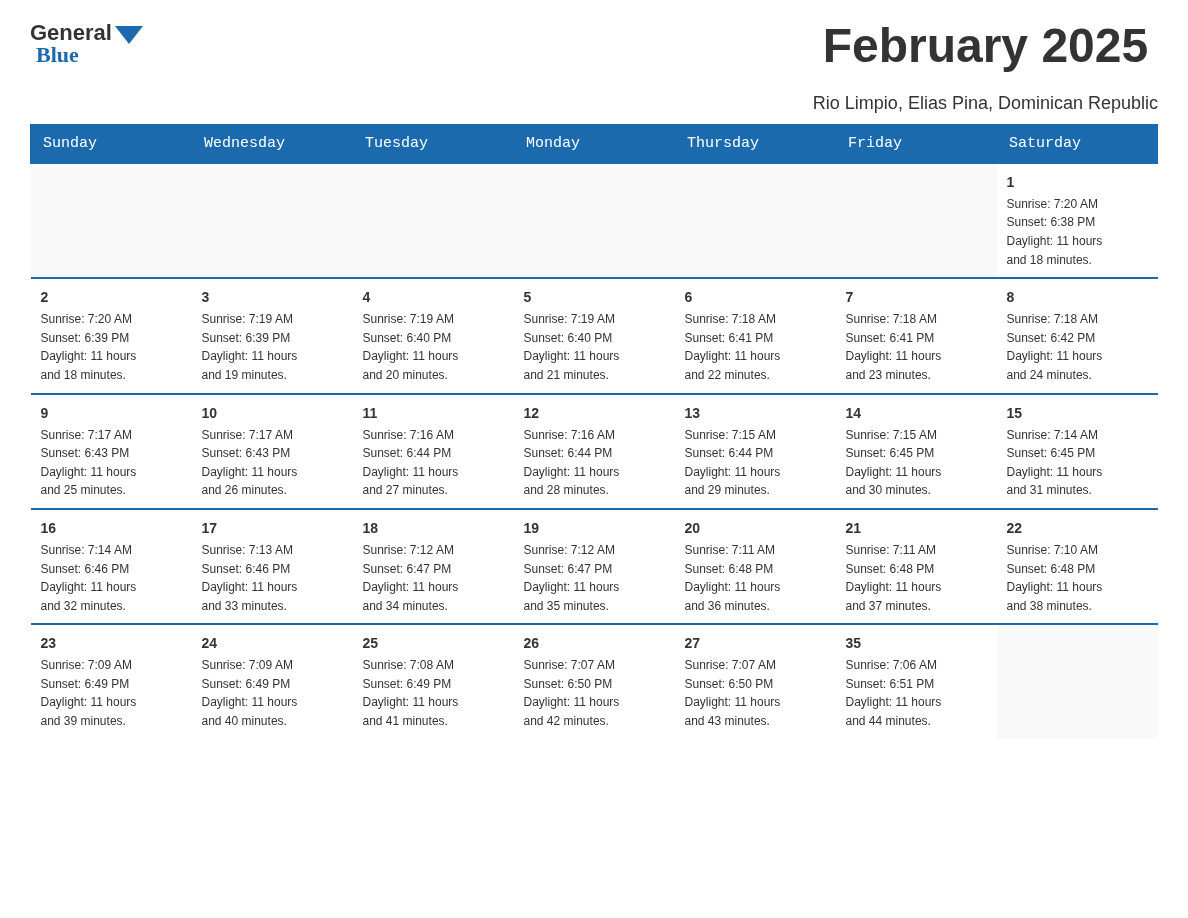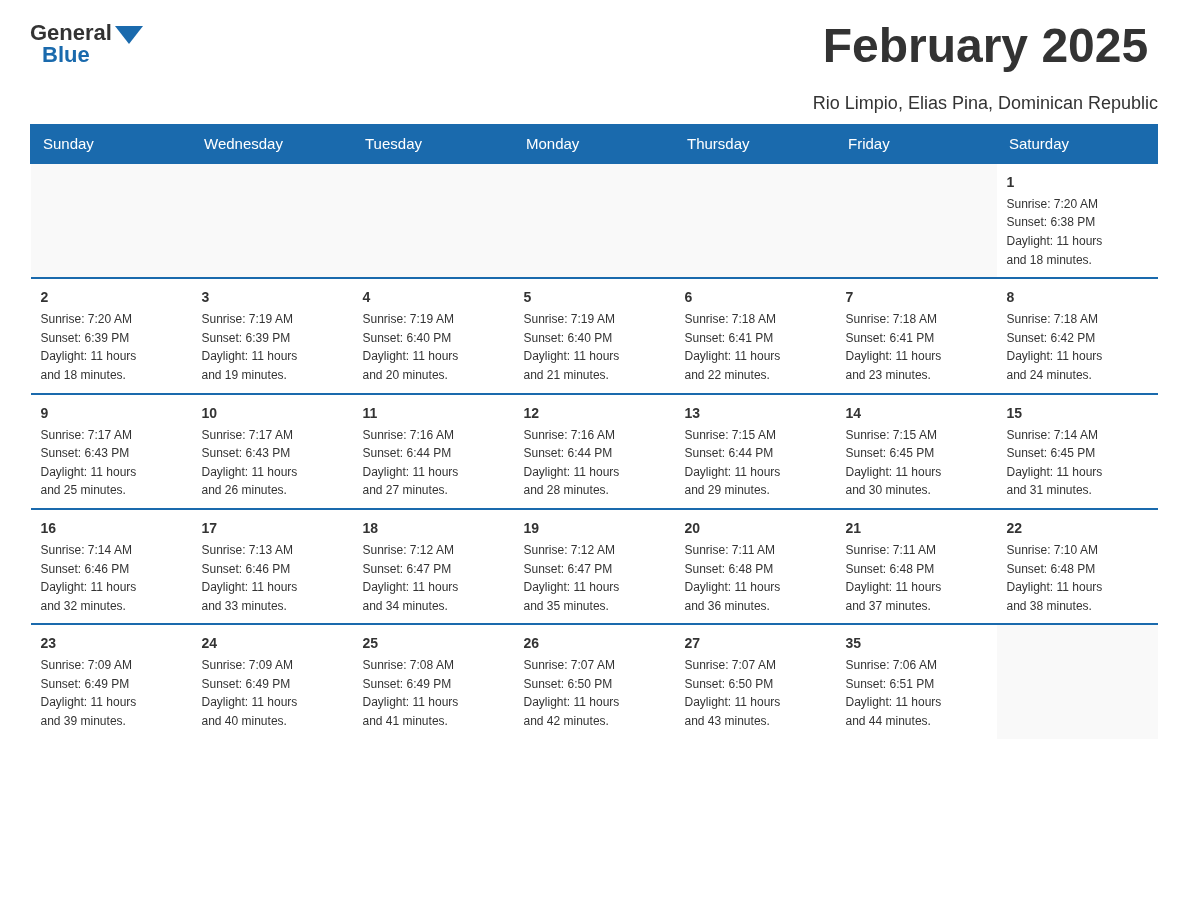--- a/index.html
+++ b/index.html
@@ -39,21 +39,22 @@
       border-right: 14px solid transparent;
       border-top: 18px solid #1a6aad;
       margin-left: 3px;
       margin-top: 4px;
     }
     .logo-blue {
       font-size: 22px;
       font-weight: bold;
       color: #1a6aad;
       margin-top: -4px;
-      margin-left: 12px;
+      margin-left: 6px;
+      font-family: Liberation Serif, serif;
     }
     .title-area {
       text-align: center;
     }
     .main-title {
       font-size: 48px;
       font-weight: bold;
       color: #333;
       line-height: 1.1;
     }
@@ -70,20 +71,21 @@
     thead tr {
       background-color: #1a6aad;
     }
     thead th {
       color: #fff;
       padding: 10px 12px;
       text-align: left;
       font-size: 15px;
       font-weight: normal;
       border: 1px solid #1a6aad;
+      font-family: Liberation Mono, monospace;
     }
     tbody td {
       vertical-align: top;
       padding: 8px 10px;
       border: 1px solid #ccc;
       border-top: 2px solid #1a6aad;
       font-size: 12.5px;
       line-height: 1.5;
       width: calc(100% / 7);
       height: 110px;

